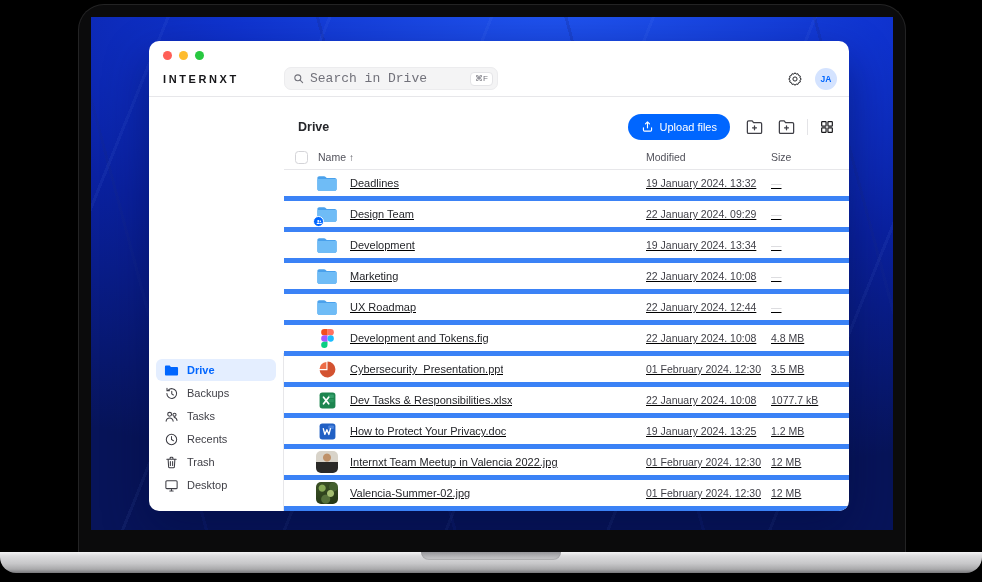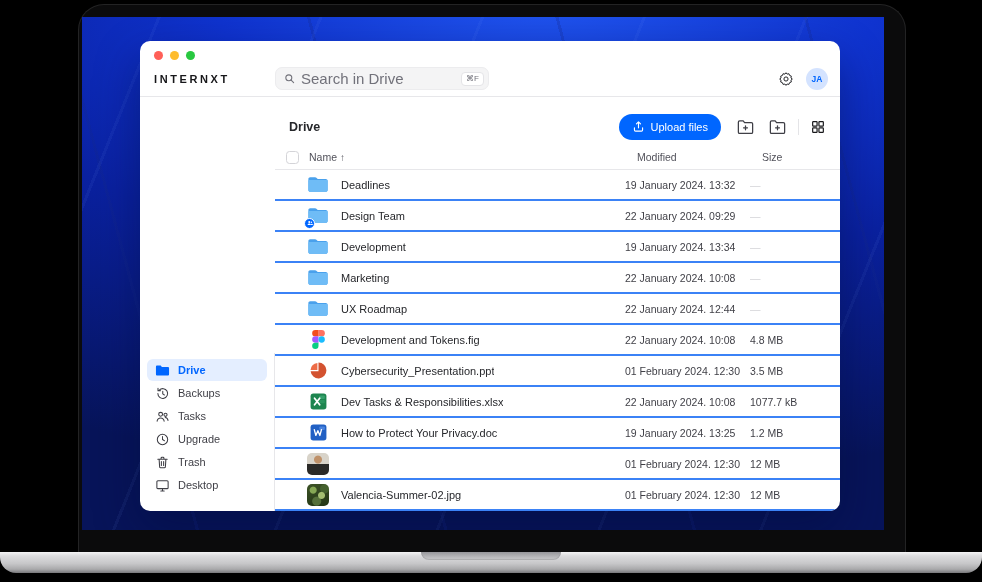--- a/index.html
+++ b/index.html
@@ -4,21 +4,21 @@
 <style>
   * { margin:0; padding:0; box-sizing:border-box; }
   html,body { width:982px; height:582px; background:#000; overflow:hidden;
               font-family:"Liberation Sans", sans-serif; }
   .stage { position:relative; width:982px; height:582px; }
 
   
   .bezel { position:absolute; left:78px; top:4px; width:828px; height:549px;
            background:#0b0b0c; border:1px solid #232324; border-bottom:none;
            border-radius:26px 26px 0 0; }
-  .screen { position:absolute; left:3px; top:12px; width:802px; height:513px;
+  .screen { position:absolute; left:12px; top:12px; width:802px; height:513px;
             background:
               radial-gradient(130% 95% at 58% -5%, #2157f2 0%, #0f33cf 32%, #0a21a0 58%, #071459 100%);
             overflow:hidden; }
   .screen::before { content:""; position:absolute; inset:0;
             background:
               repeating-linear-gradient(112deg, transparent 0 70px, rgba(120,160,255,.07) 70px 73px, transparent 73px 150px),
               repeating-linear-gradient(75deg, transparent 0 110px, rgba(20,40,140,.25) 110px 113px, transparent 113px 240px);
   }
   .base { position:absolute; left:0; top:552px; width:982px; height:21px;
           background:linear-gradient(180deg,#f4f4f5 0%, #dcdcde 18%, #c7c7c9 55%, #a9a9ab 82%, #77777a 100%);
@@ -34,21 +34,21 @@
 
   .topbar { height:56px; flex:0 0 56px; border-bottom:1px solid #E7E7EA; position:relative;
             display:flex; flex-direction:column; }
   .traffic-lights { position:absolute; left:14px; top:10px; display:flex; gap:7px; }
   .tl { width:9px; height:9px; border-radius:50%; display:inline-block; cursor:default; }
   .tl.red{background:#FF5F57;} .tl.yellow{background:#FEBC2E;} .tl.green{background:#28C840;}
   .topbar-row { margin-top:26px; display:flex; align-items:center; padding:0 12px 0 14px; }
   .logo { width:121px; font-size:11px; font-weight:bold; letter-spacing:2.6px; color:#17171A; }
   .search { width:214px; height:23px; background:#F4F4F5; border:1px solid #ECECEE;
             border-radius:7px; display:flex; align-items:center; gap:6px; padding:0 4px 0 8px; cursor:text; }
-  .search .placeholder { flex:1; font-size:15px; color:#71717A; }
+  .search .placeholder { flex:1; font-size:13px; color:#71717A;font-family:Liberation Mono, monospace; }
   .kbd { background:#fff; border:1px solid #E4E4E7; border-radius:4px; font-size:8px;
          color:#71717A; padding:2px 4px; line-height:1; }
   .spacer { flex:1; }
   .gearbtn { background:none; border:none; cursor:pointer; display:flex; align-items:center; margin-right:12px; }
   .avatar { width:22px; height:22px; border-radius:50%; background:#D4E3FF; color:#0066FF;
             font-size:8.5px; font-weight:bold; display:flex; align-items:center; justify-content:center; cursor:pointer; }
 
   .body-row { flex:1; display:flex; min-height:0;align-items:flex-end; }
 
   
@@ -81,22 +81,22 @@
                   padding:0 12px 0 11px; border-bottom:1px solid #E7E7EA; }
   .hlabel { font-size:10.5px; color:#52525B; cursor:pointer; }
   .checkbox { width:13px; height:13px; border:1.5px solid #D4D4D8; border-radius:3.5px;
               display:inline-block; margin-right:10px; cursor:pointer; background:#fff; }
   .cell-name { flex:1; display:flex; align-items:center; min-width:0; }
   .cell-modified { width:125px; flex:0 0 125px; font-size:10.5px; }
   .cell-size { width:66px; flex:0 0 66px; font-size:10.5px; }
   .sort { font-size:10px; color:#52525B; }
 
   .table-body { flex:1; overflow:hidden; }
-  .row { height:31px; display:flex; align-items:center; padding:0 24px 0 11px;
-         border-bottom:2px solid #3b82f6; cursor:pointer; }
+  .row { height:31px; display:flex; align-items:center; padding:0 12px 0 11px;
+         border-bottom:5px solid #3b82f6; cursor:pointer;text-decoration:underline; }
   .row .indent { width:21px; flex:0 0 21px; }
   .file-icon { width:22px; height:22px; flex:0 0 22px; margin-right:12px; position:relative;
                display:flex; align-items:center; justify-content:center; }
   .file-name { font-size:11px; color:#26272B; white-space:nowrap; overflow:hidden; text-overflow:ellipsis; }
   .row .cell-modified, .row .cell-size { color:#3F3F46; }
   .cell-size.muted { color:#D4D4D8; }
 
   .share-badge { position:absolute; left:-3px; bottom:-2px; width:11px; height:11px;
                  background:#0066FF; border:1.5px solid #fff; border-radius:50%;
                  display:flex; align-items:center; justify-content:center; }
@@ -184,21 +184,21 @@
                   </span>
                   <span class="slabel">Tasks</span>
                 </div>
                 <div class="side-item">
                   <span class="sicon">
                     <svg width="15" height="15" viewBox="0 0 24 24" fill="none" stroke="#3F3F46" stroke-width="1.7" stroke-linecap="round">
                       <circle cx="12" cy="12" r="8.3"></circle>
                       <path d="M12 7.4V12l3.1 2"></path>
                     </svg>
                   </span>
-                  <span class="slabel">Upgrade</span>
+                  <span class="slabel">Recents</span>
                 </div>
                 <div class="side-item">
                   <span class="sicon">
                     <svg width="15" height="15" viewBox="0 0 24 24" fill="none" stroke="#3F3F46" stroke-width="1.7" stroke-linecap="round" stroke-linejoin="round">
                       <path d="M4.5 6.8h15M9.7 6.8V5.2c0-.8.7-1.5 1.5-1.5h1.6c.8 0 1.5.7 1.5 1.5v1.6M6.6 6.8l.8 12.2c.1.8.7 1.4 1.5 1.4h6.2c.8 0 1.4-.6 1.5-1.4l.8-12.2"></path>
                       <path d="M10.2 10.5v6.2M13.8 10.5v6.2"></path>
                     </svg>
                   </span>
                   <span class="slabel">Trash</span>
                 </div>
@@ -407,20 +407,21 @@
                     </span>
                     <span class="file-name">How to Protect Your Privacy.doc</span>
                   </div>
                   <div class="cell-modified">19 January 2024. 13:25</div>
                   <div class="cell-size">1.2 MB</div>
                 </div>
                 <div class="row">
                   <div class="cell-name">
                     <span class="indent"></span>
                     <span class="file-icon icon-photo-person"></span>
+                    <span class="file-name">Internxt Team Meetup in Valencia 2022.jpg</span>
                   </div>
                   <div class="cell-modified">01 February 2024. 12:30</div>
                   <div class="cell-size">12 MB</div>
                 </div>
                 <div class="row">
                   <div class="cell-name">
                     <span class="indent"></span>
                     <span class="file-icon icon-photo-green"></span>
                     <span class="file-name">Valencia-Summer-02.jpg</span>
                   </div>

